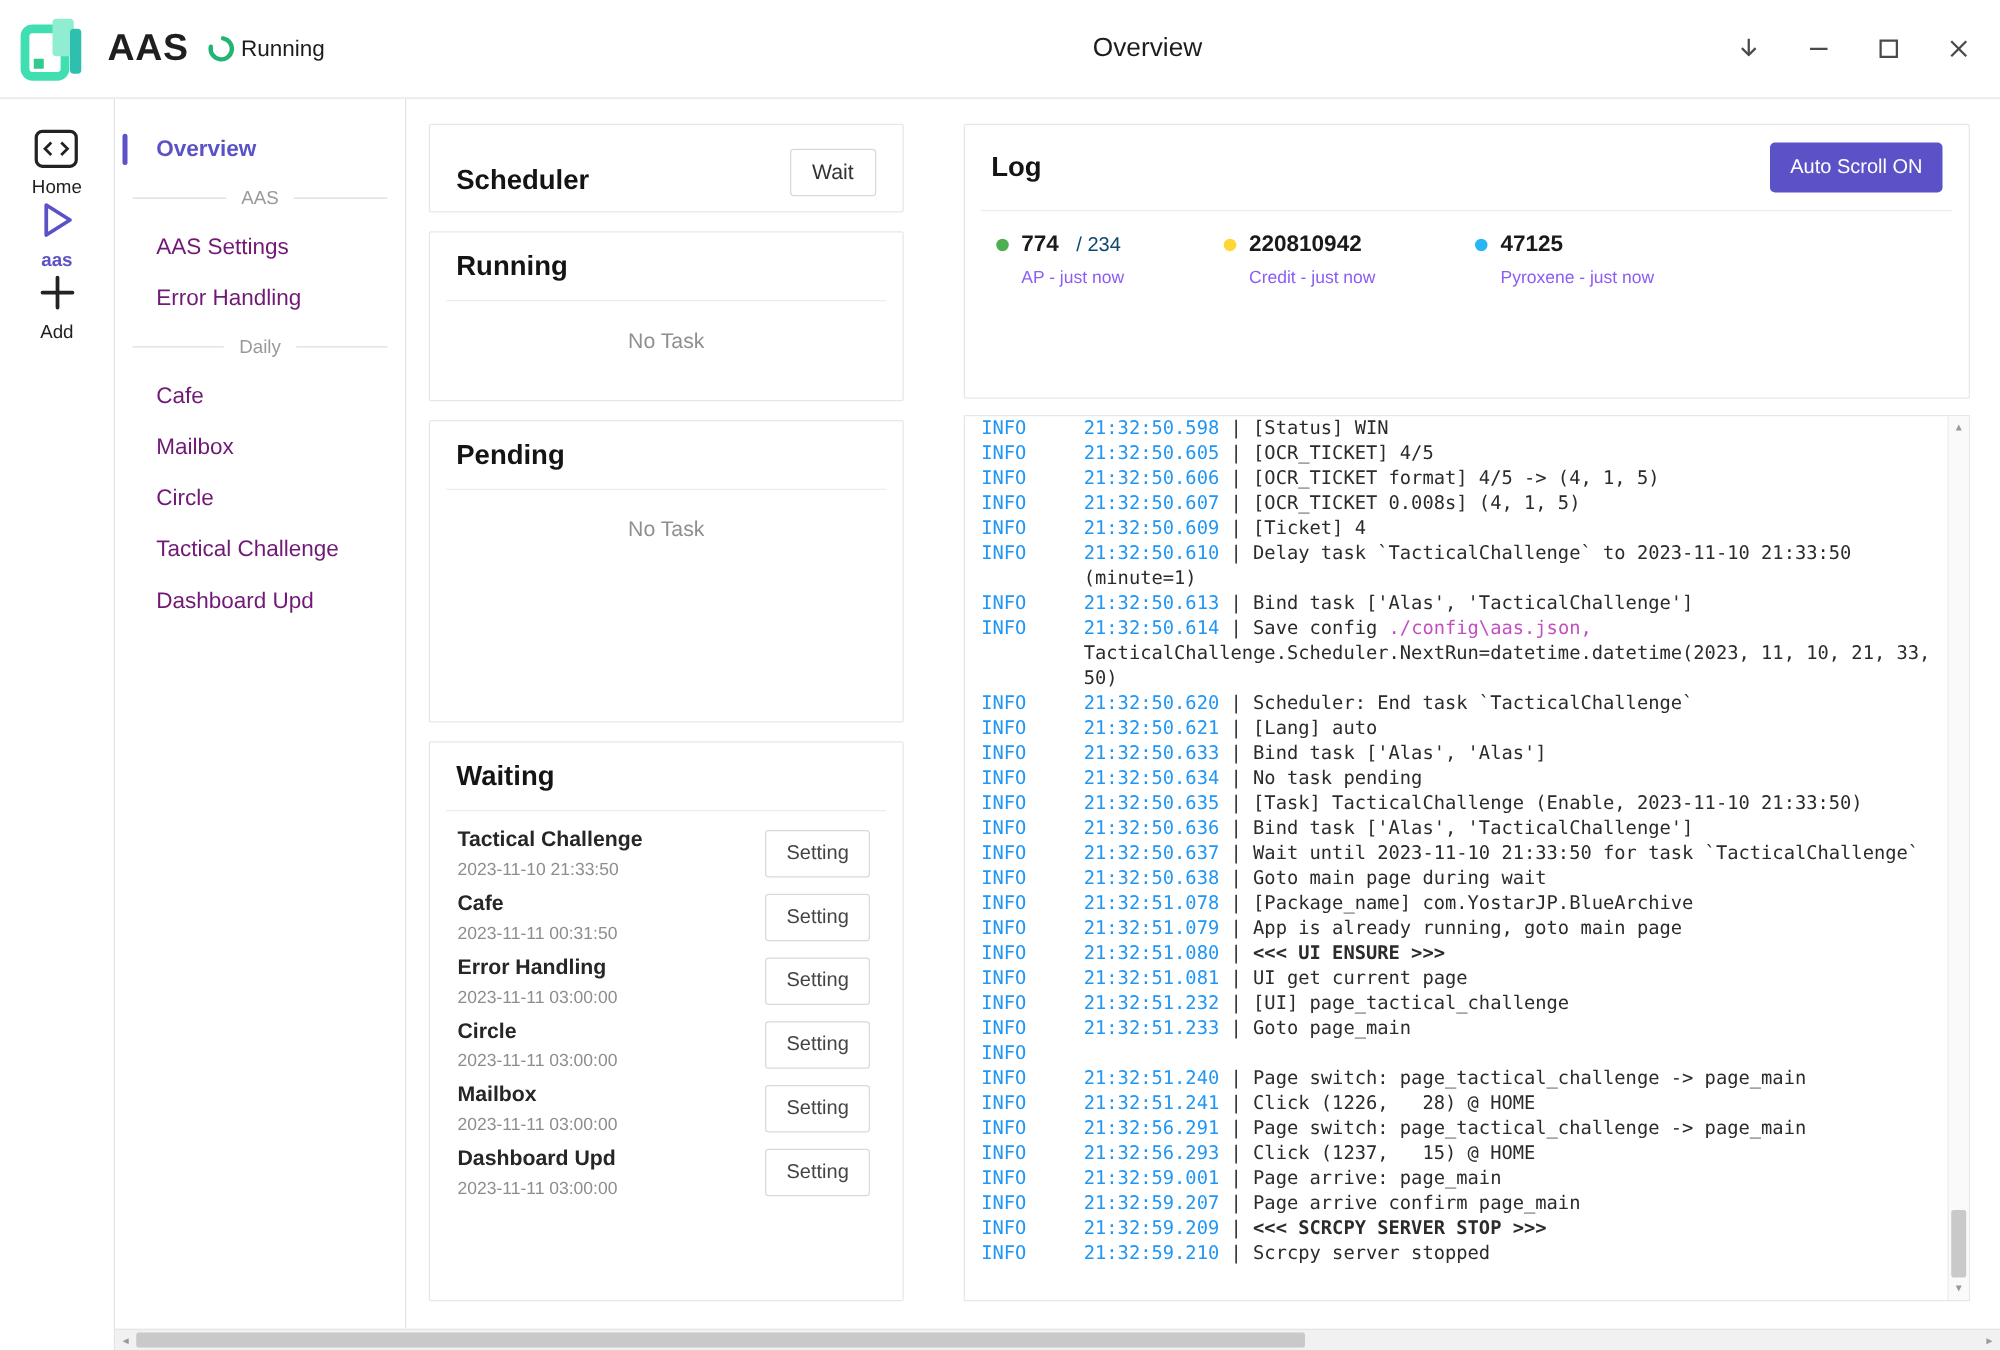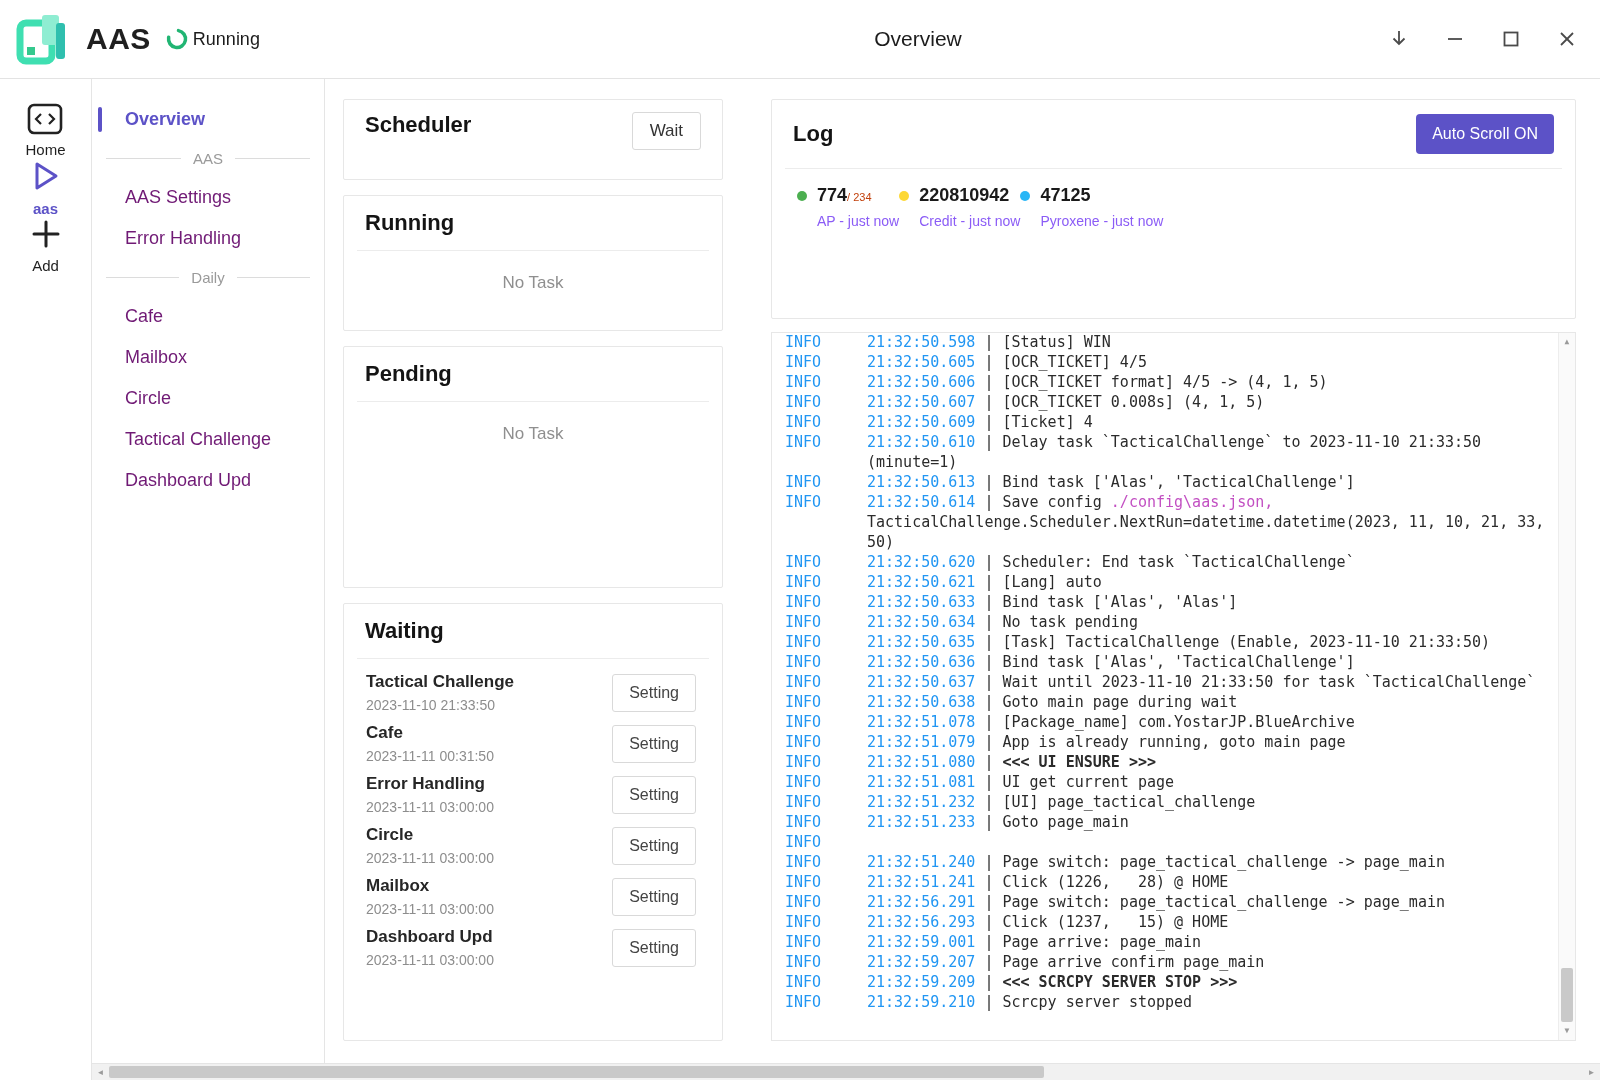--- a/index.html
+++ b/index.html
@@ -52,39 +52,39 @@
 
   .main{flex:1;display:flex;gap:14px;padding:20px 24px 22px 18px;min-width:0;min-height:0;}
   .left-col{width:380px;flex:none;display:flex;flex-direction:column;gap:15px;}
   .right-col{flex:1;display:flex;flex-direction:column;gap:13px;min-width:0;padding-left:34px;}
 
   .card{border:1px solid var(--border);background:#fff;border-radius:2px;}
   .card-head{display:flex;align-items:center;justify-content:space-between;margin:0 13px;padding:14px 8px;border-bottom:1px solid #ececec;}
   .card-title{font-size:22px;font-weight:bold;color:#141414;}
   .btn{font-family:inherit;background:#fff;border:1px solid #d9d9d9;border-radius:3px;font-size:17px;color:#333;padding:8px 17px;cursor:pointer;}
 
-  .scheduler-card{display:flex;align-items:flex-start;justify-content:space-between;padding:12px 21px;height:81px;flex:none;}
+  .scheduler-card{display:flex;align-items:flex-end;justify-content:space-between;padding:12px 21px;height:71px;flex:none;}
   .running-card{height:136px;flex:none;display:flex;flex-direction:column;}
   .pending-card{height:242px;flex:none;display:flex;flex-direction:column;}
   .card-empty{color:#8f8f8f;font-size:17px;text-align:center;padding-top:22px;}
   .waiting-card{flex:1;display:flex;flex-direction:column;min-height:0;overflow:hidden;}
   .task-list{padding:8px 0;overflow:hidden;}
   .task-row{display:flex;align-items:center;justify-content:space-between;padding:5px 26px 5px 22px;}
   .task-name{font-size:17px;font-weight:bold;color:#262626;}
   .task-date{font-size:14px;color:#8d8d8d;margin-top:5px;}
   .btn.setting{padding:9px 16px;font-size:16px;color:#444;}
 
   .log-card{height:220px;flex:none;display:flex;flex-direction:column;}
   .autoscroll-btn{background:var(--accent);color:#fff;border:none;border-radius:4px;font-size:16px;padding:11px 16px;cursor:pointer;font-family:inherit;}
-  .stats{display:flex;padding:16px 10px 0 25px;}
+  .stats{display:flex;gap:80px;padding:16px 10px 0 25px;}
   .stat{display:flex;gap:10px;}
   .stat-dot{width:10px;height:10px;border-radius:50%;margin-top:6px;flex:none;}
   .stat-valrow{display:flex;align-items:baseline;}
   .stat-value{font-size:18px;font-weight:bold;color:#1a1a1a;}
-  .stat-suffix{font-size:11px;color:#c2410c;margin-left:0;}
+  .stat-suffix{font-size:16px;color:#0c4a6e;margin-left:14px;}
   .stat-label{font-size:14px;color:#8b5cf6;margin-top:7px;}
 
   .log-box{flex:1;border:1px solid var(--border);position:relative;overflow:hidden;padding:8px 30px 8px 13px;font-family:"DejaVu Sans Mono",monospace;font-size:15px;line-height:20px;color:#2b2b2b;min-height:0;background:#fff;}
   .log-line{display:flex;}
   .log-line:first-child{margin-top:-9px;}
   .log-lvl{width:82px;flex:none;color:var(--log-blue);}
   .log-body{flex:1;white-space:pre-wrap;word-wrap:break-word;min-width:0;}
   .log-time{color:var(--log-blue);}
   .log-bold{font-weight:bold;}
   .log-mark{color:var(--log-magenta);}

